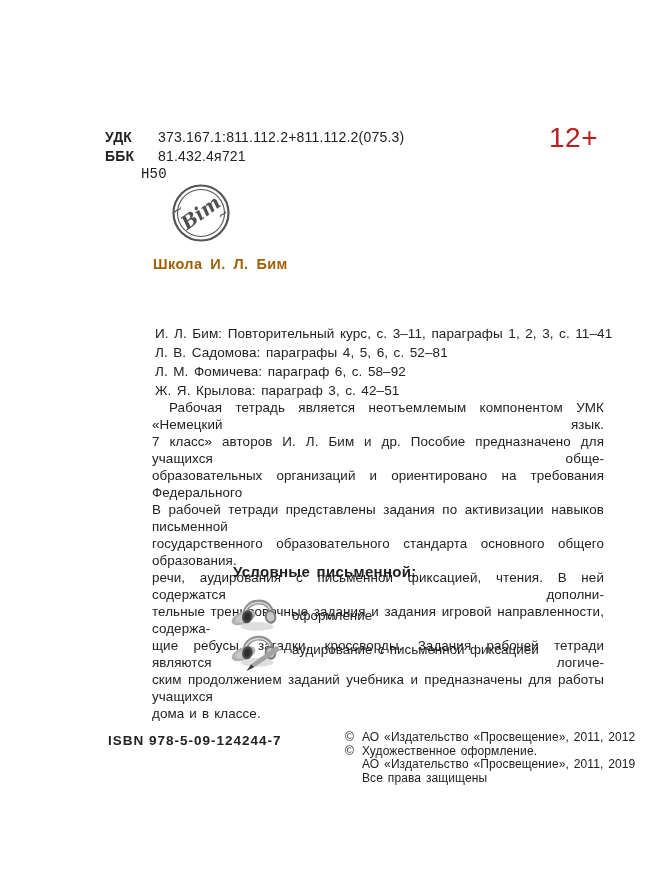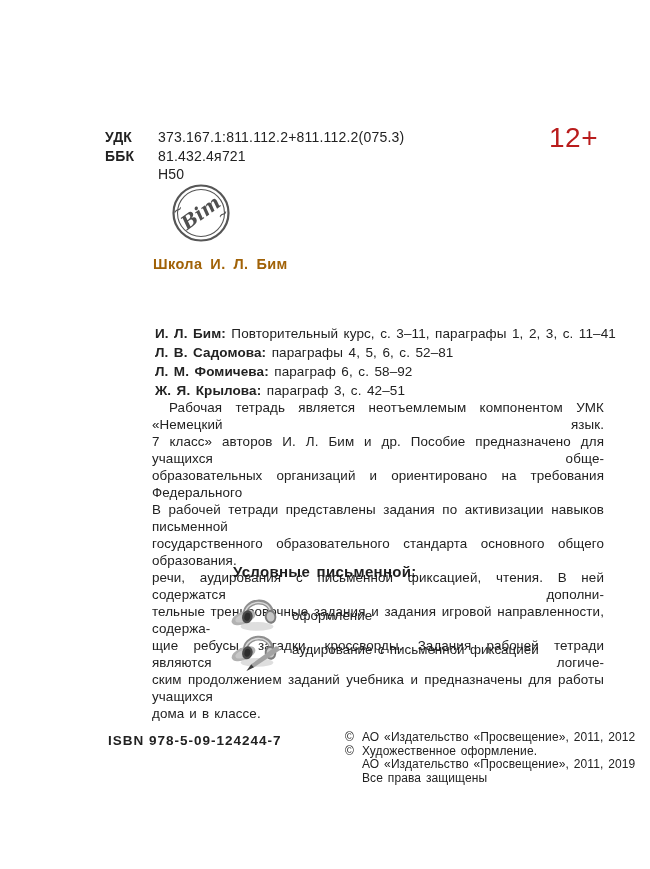--- a/index.html
+++ b/index.html
@@ -9,34 +9,34 @@
     font-family:"Liberation Sans","DejaVu Sans",sans-serif;
     color:#222222;
     position:relative;
   }
   .abs { position:absolute; }
 
   
   .biblio { left:105px; top:128px; font-size:14px; line-height:18.5px; letter-spacing:.2px; }
   .biblio-row { display:flex; }
   .biblio-label { width:53px;font-weight:bold; }
-  .biblio-code { margin-left:53px; }
+  .biblio-code { margin-left:36px;font-family:Liberation Mono, monospace; }
 
   
   .age-badge { left:549px; top:122px; font-size:28px; letter-spacing:.5px; color:#b91c1c; }
 
   
   .logo-wrap { left:171px; top:183px; width:60px; height:60px; }
   .school-line { left:153px; top:256px; font-size:14.5px; font-weight:bold; color:#a16207;
                  letter-spacing:.4px; word-spacing:3.5px; }
 
   
   .authors { left:155px; top:324px; width:452px; font-size:13.5px; line-height:19px;
              letter-spacing:.1px; word-spacing:1.6px; white-space:nowrap; }
-  .author-name { font-weight:bold; }
+  .author-name { font-weight:normal; }
 
   
   .annotation { left:152px; top:399px; width:452px; font-size:13.4px; line-height:17px;
                 letter-spacing:.1px; word-spacing:1.2px; }
   .annotation .line { text-align:justify; text-align-last:justify; }
   .annotation .line.first { text-indent:17px; }
   .annotation .line.last { text-align-last:left; }
 
   
   .legend-title { left:233px; top:563px; font-size:15px; font-weight:bold;

